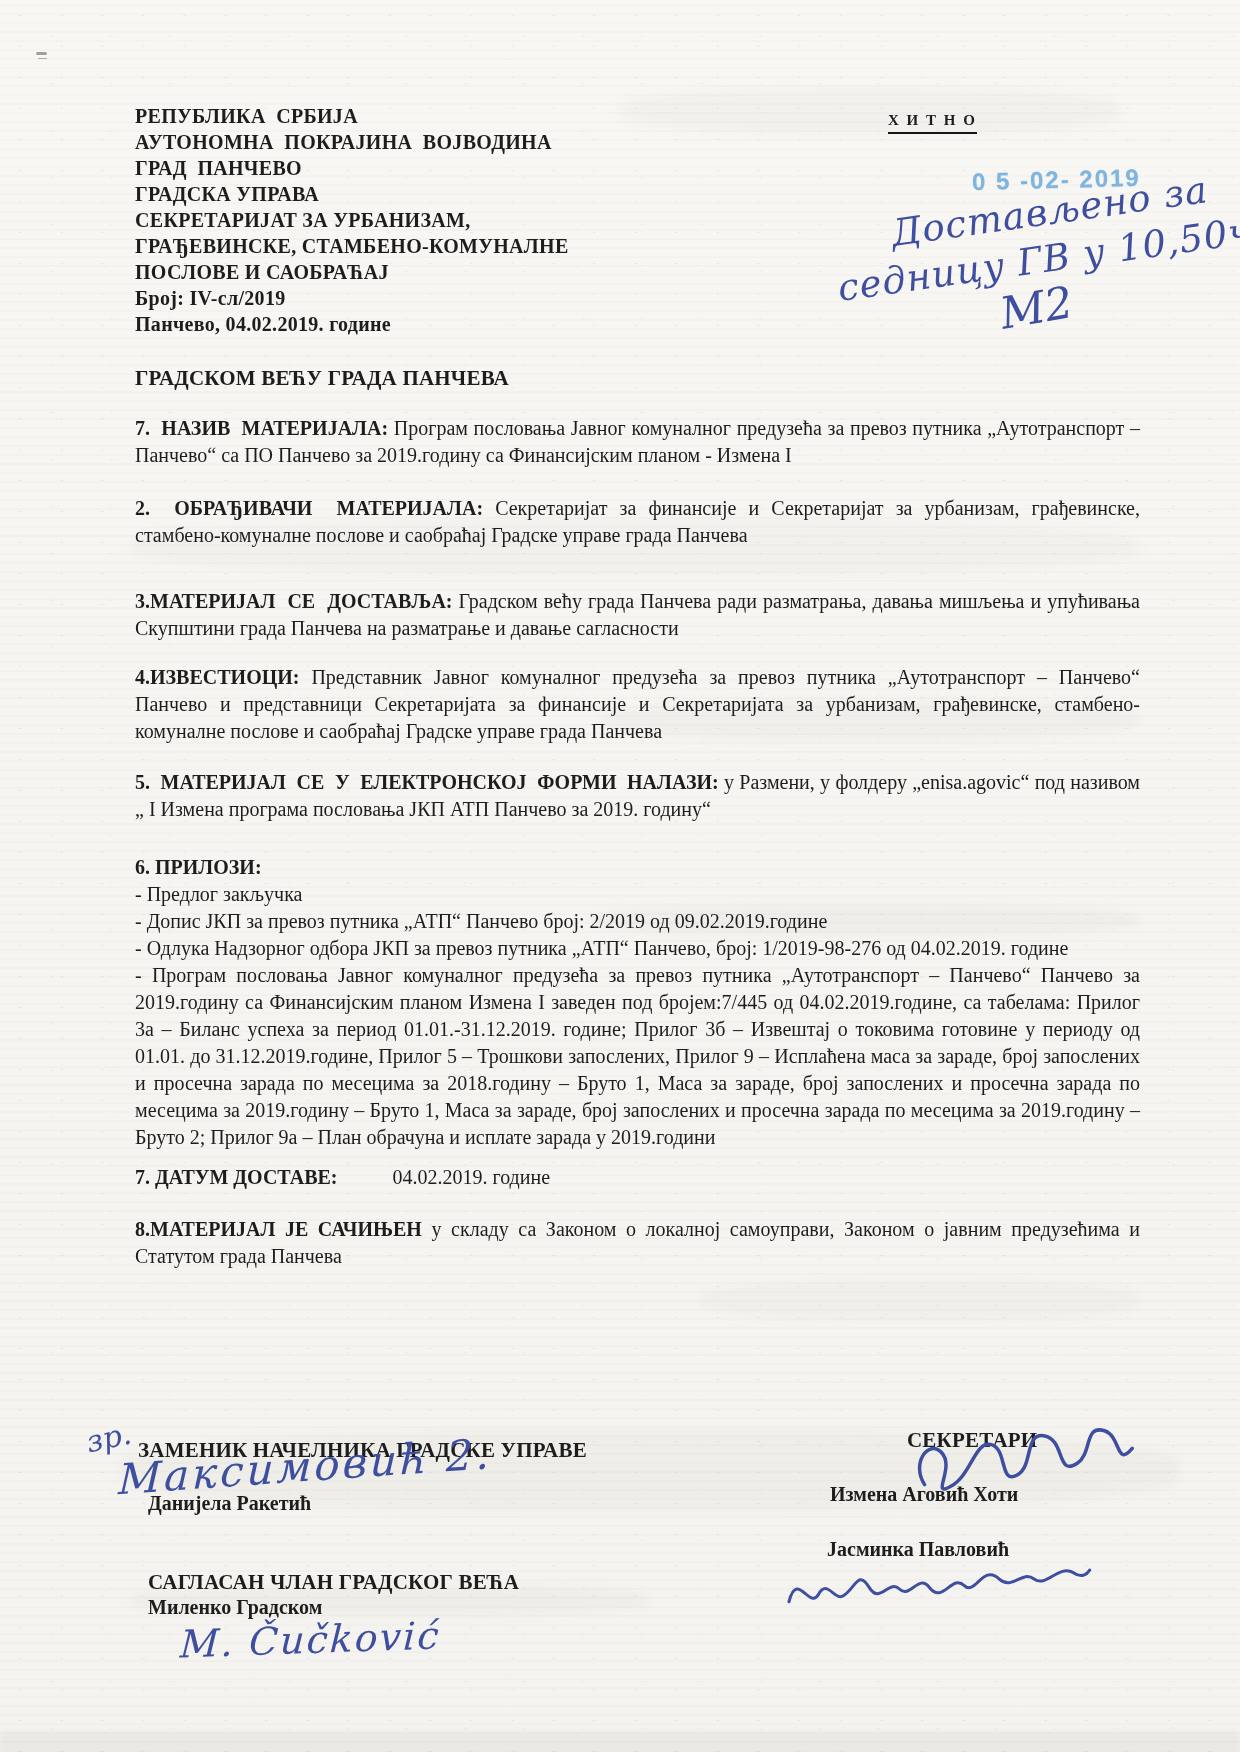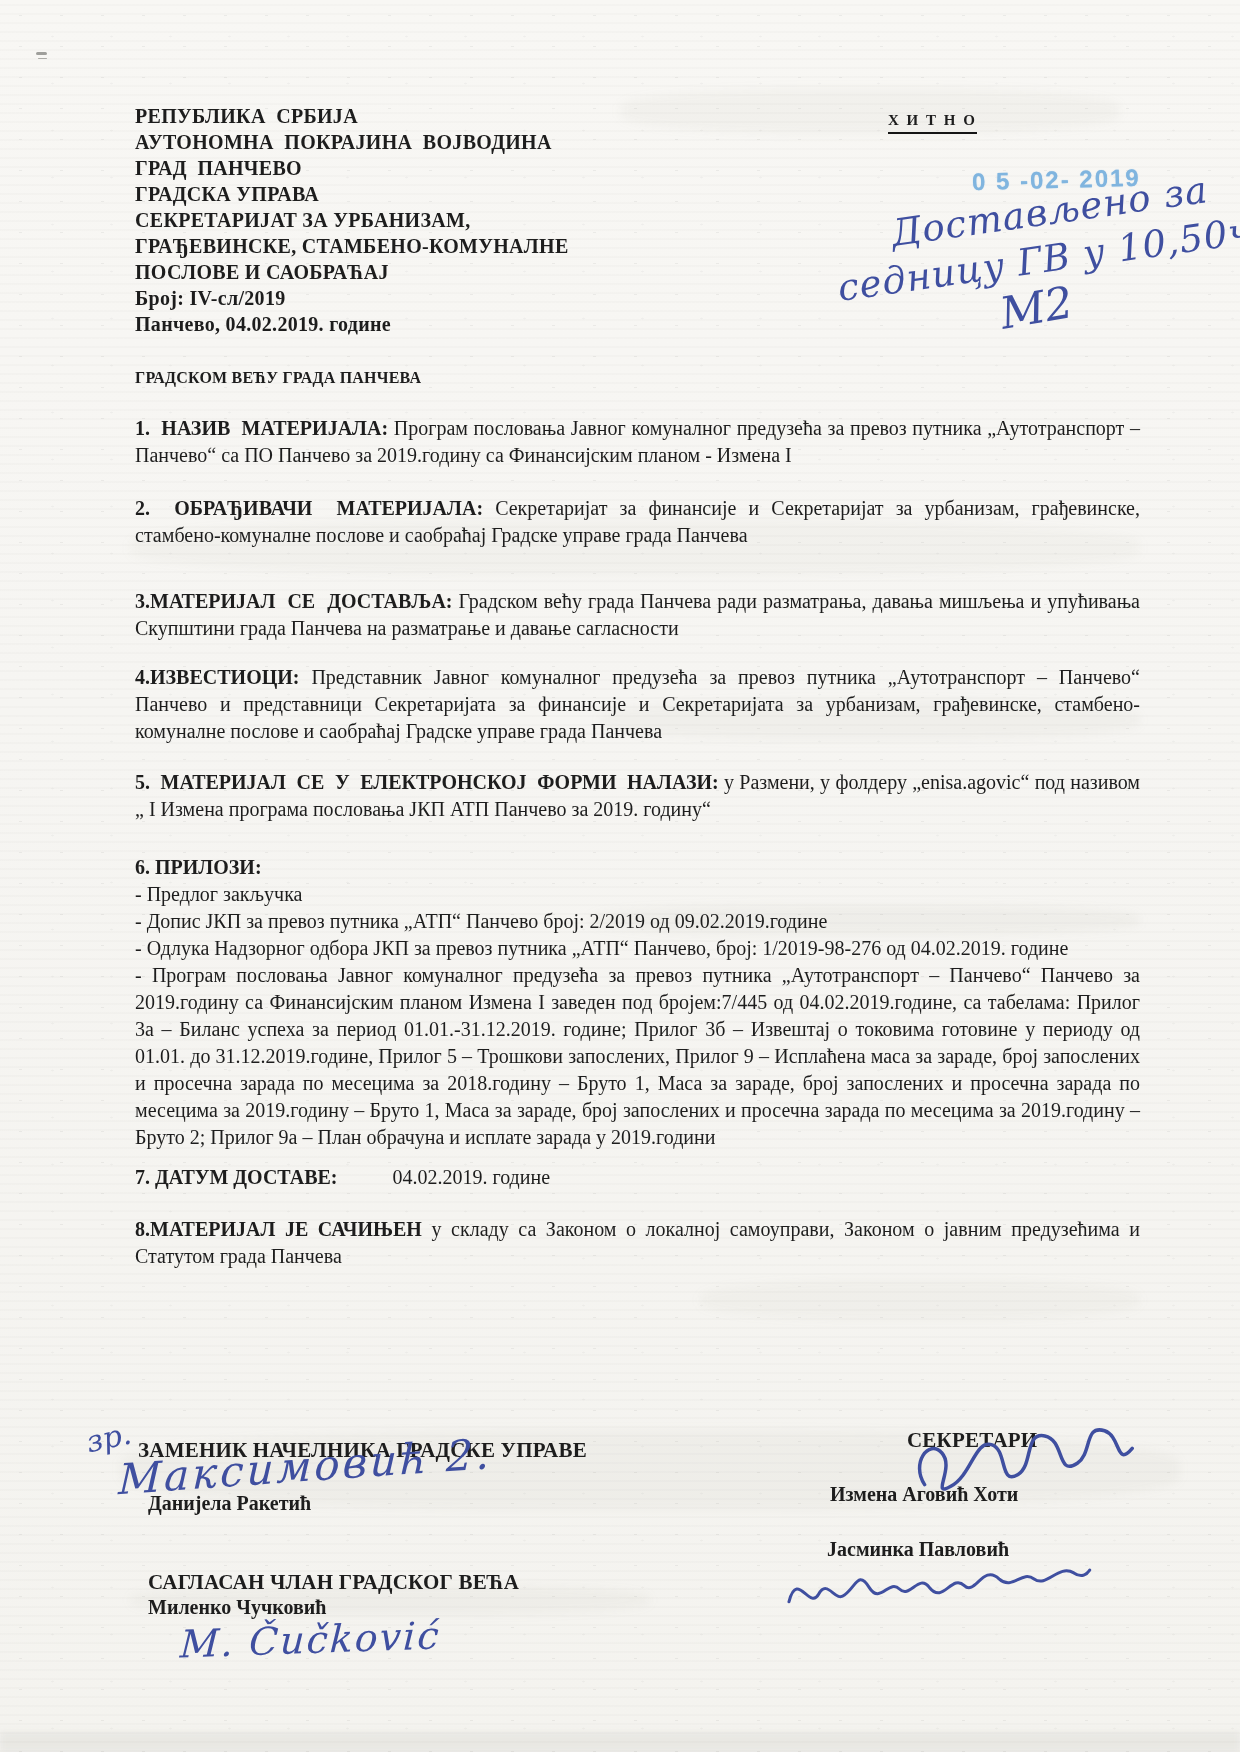--- a/index.html
+++ b/index.html
@@ -23,21 +23,21 @@
     background-size:41px 31px,59px 47px,100% 100%;
     background-position:0 0,23px 13px,0 0;
   }
   .noise{position:absolute;pointer-events:none;filter:blur(5px);border-radius:40%;}
   .smudge{position:absolute;left:36px;top:52px;width:11px;height:3px;background:#8a8a86;
     box-shadow:1px 5px 0 -1px #9a9a95;border-radius:2px;opacity:.8;}
 
   .content{position:absolute;left:135px;top:103px;width:1005px;}
 
   .hline{font-weight:700;font-size:20px;line-height:26px;white-space:pre-wrap;letter-spacing:.3px;}
-  .recipient{font-weight:700;font-size:16px;line-height:26px;margin-top:28px;letter-spacing:.2px;}
+  .recipient{font-weight:700;font-size:21px;line-height:26px;margin-top:28px;letter-spacing:.2px;}
 
   .para{margin:0;text-align:justify;font-size:20px;line-height:27px;}
   .lbl{font-weight:700;white-space:pre-wrap;}
   .m1{margin-top:24px;} .m2{margin-top:26px;} .m3{margin-top:39px;}
   .m4{margin-top:22px;} .m5{margin-top:24px;} .m6{margin-top:31px;}
   .m7{margin-top:13px;} .m8{margin-top:25px;}
   .attach-label{font-weight:700;font-size:20px;line-height:27px;}
   .item{text-align:justify;font-size:20px;line-height:27px;}
   .date7{margin-left:55px;}
 
@@ -96,21 +96,21 @@
     <div class="hline">ГРАД  ПАНЧЕВО</div>
     <div class="hline">ГРАДСКА УПРАВА</div>
     <div class="hline">СЕКРЕТАРИЈАТ ЗА УРБАНИЗАМ,</div>
     <div class="hline">ГРАЂЕВИНСКЕ, СТАМБЕНО-КОМУНАЛНЕ</div>
     <div class="hline">ПОСЛОВЕ И САОБРАЋАЈ</div>
     <div class="hline">Број: IV-сл/2019</div>
     <div class="hline">Панчево, 04.02.2019. године</div>
 
     <div class="recipient">ГРАДСКОМ ВЕЋУ ГРАДА ПАНЧЕВА</div>
 
-    <p class="para m1"><span class="lbl">1.  НАЗИВ  МАТЕРИЈАЛА:</span> <span>Програм пословања Јавног комуналног предузећа за превоз путника „Аутотранспорт – Панчево“ са ПО Панчево за 2019.годину са Финансијским планом - Измена I</span></p>
+    <p class="para m1"><span class="lbl">7.  НАЗИВ  МАТЕРИЈАЛА:</span> <span>Програм пословања Јавног комуналног предузећа за превоз путника „Аутотранспорт – Панчево“ са ПО Панчево за 2019.годину са Финансијским планом - Измена I</span></p>
 
     <p class="para m2"><span class="lbl">2.  ОБРАЂИВАЧИ  МАТЕРИЈАЛА:</span> <span>Секретаријат за финансије и Секретаријат за урбанизам, грађевинске, стамбено-комуналне послове и саобраћај  Градске управе града Панчева</span></p>
 
     <p class="para m3"><span class="lbl">3.МАТЕРИЈАЛ  СЕ  ДОСТАВЉА:</span> <span>Градском већу града Панчева ради разматрања, давања мишљења и упућивања Скупштини града Панчева на разматрање и давање сагласности</span></p>
 
     <p class="para m4"><span class="lbl">4.ИЗВЕСТИОЦИ:</span> <span>Представник Јавног комуналног предузећа за превоз путника „Аутотранспорт – Панчево“ Панчево и представници Секретаријата за финансије и Секретаријата за урбанизам, грађевинске, стамбено-комуналне послове и саобраћај Градске управе града Панчева</span></p>
 
     <p class="para m5"><span class="lbl">5.  МАТЕРИЈАЛ  СЕ  У  ЕЛЕКТРОНСКОЈ  ФОРМИ  НАЛАЗИ:</span> <span>у Размени, у фолдеру „enisa.agovic“ под називом „ I Измена програма пословања ЈКП АТП Панчево за 2019. годину“</span></p>
 
     <div class="m6">
@@ -136,16 +136,16 @@
     <path d="M18,58 C6,36 26,12 38,28 C50,44 22,72 44,62 C66,52 72,18 88,24 C104,30 92,66 112,56 C128,48 122,14 142,20 C162,26 150,62 172,50 C188,41 182,12 202,20 C218,27 210,58 228,40" stroke="#3f4fa0" stroke-width="3.5" fill="none" stroke-linecap="round"></path>
   </svg>
   <div class="sig-name" style="left:830px;top:1483px;">Измена Аговић Хоти</div>
 
   <div class="sig-name" style="left:827px;top:1538px;">Јасминка Павловић</div>
   <svg class="sig-svg" style="left:782px;top:1552px;transform:rotate(-3deg);" width="312" height="56" viewBox="0 0 312 56">
     <path d="M6,42 C16,10 26,52 36,36 C46,20 52,46 62,38 C74,30 77,14 87,32 C97,50 107,24 117,35 C127,46 137,20 147,35 C160,53 170,22 182,35 C192,46 202,14 217,30 C230,43 240,22 252,32 C264,42 277,18 292,28 C300,34 305,30 308,26" stroke="#3f4fa0" stroke-width="3" fill="none" stroke-linecap="round"></path>
   </svg>
 
   <div class="sig-title" style="left:148px;top:1570px;">САГЛАСАН ЧЛАН ГРАДСКОГ ВЕЋА</div>
-  <div class="sig-name" style="left:148px;top:1596px;">Миленко Чучковић</div>
+  <div class="sig-name" style="left:148px;top:1596px;">Миленко Градском</div>
   <div class="ink sig-council">М. Čučković</div>
 
 </div>
 
 </body></html>

